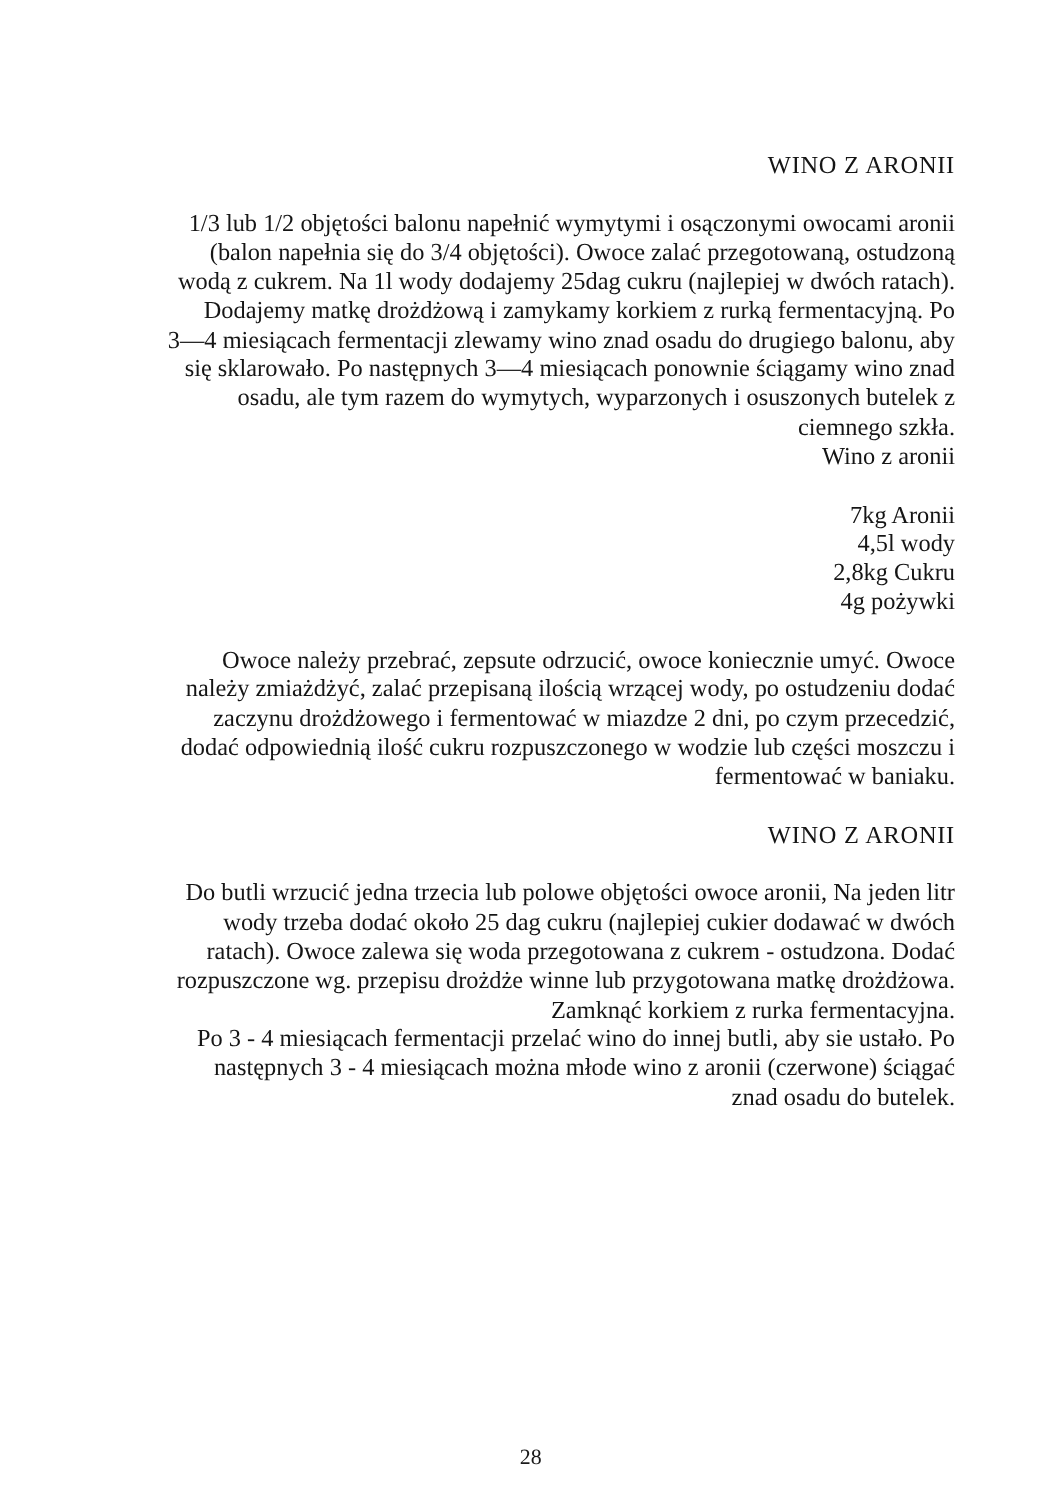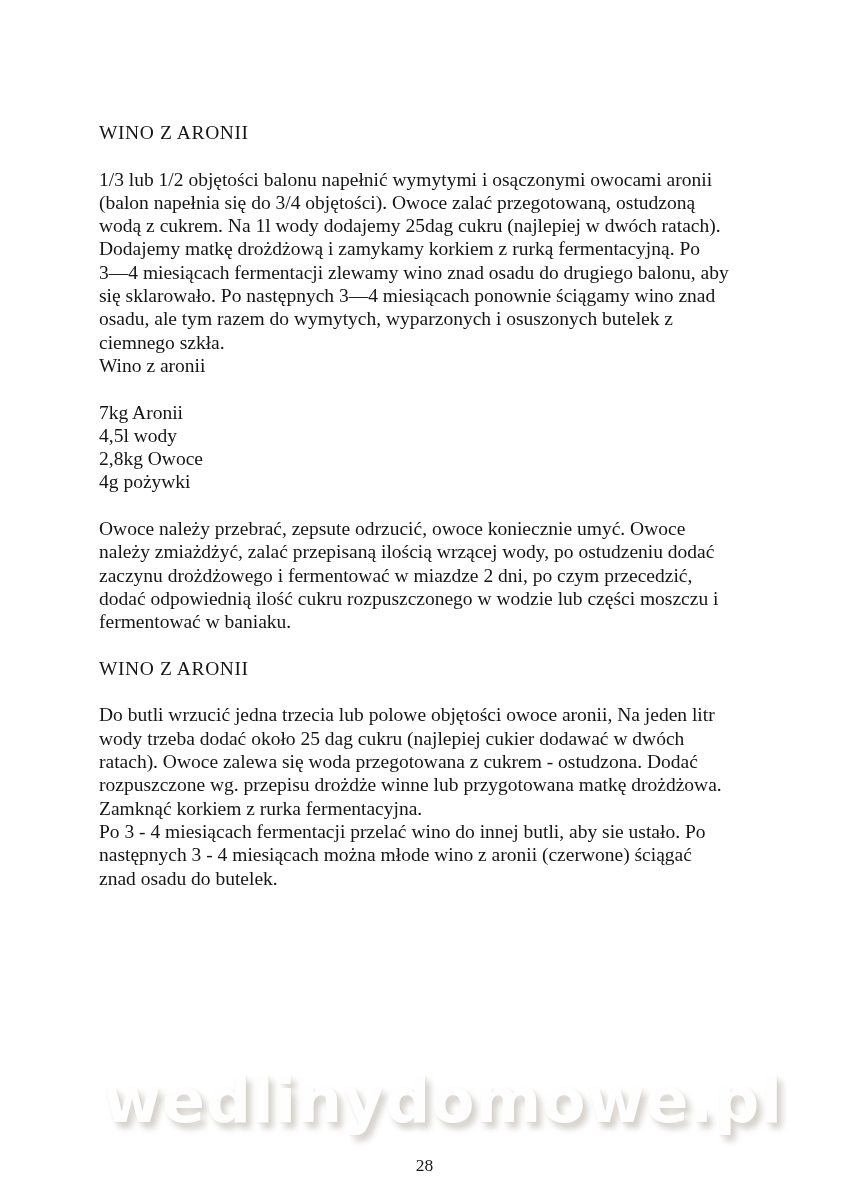--- a/index.html
+++ b/index.html
@@ -16,20 +16,21 @@
     font-family: "Liberation Serif", serif;
     color: #151515;
   }
   .content {
     position: absolute;
     left: 99px;
     top: 121px;
     width: 665px;
     font-size: 19.5px;
     line-height: 23.3px;
+    text-align: right;
   }
   .content h1, .content h2 {
     font-size: 19.5px;
     font-weight: normal;
     letter-spacing: 0.6px;
     margin: 0 0 23.3px 0;
   }
   .content p {
     margin: 0 0 23.3px 0;
     white-space: pre-line;
@@ -72,32 +73,31 @@
 (balon napełnia się do 3/4 objętości). Owoce zalać przegotowaną, ostudzoną
 wodą z cukrem. Na 1l wody dodajemy 25dag cukru (najlepiej w dwóch ratach).
 Dodajemy matkę drożdżową i zamykamy korkiem z rurką fermentacyjną. Po
 3—4 miesiącach fermentacji zlewamy wino znad osadu do drugiego balonu, aby
 się sklarowało. Po następnych 3—4 miesiącach ponownie ściągamy wino znad
 osadu, ale tym razem do wymytych, wyparzonych i osuszonych butelek z
 ciemnego szkła.
 Wino z aronii</p>
     <p>7kg Aronii
 4,5l wody
-2,8kg Owoce
+2,8kg Cukru
 4g pożywki</p>
     <p>Owoce należy przebrać, zepsute odrzucić, owoce koniecznie umyć. Owoce
 należy zmiażdżyć, zalać przepisaną ilością wrzącej wody, po ostudzeniu dodać
 zaczynu drożdżowego i fermentować w miazdze 2 dni, po czym przecedzić,
 dodać odpowiednią ilość cukru rozpuszczonego w wodzie lub części moszczu i
 fermentować w baniaku.</p>
     <h2>WINO Z ARONII</h2>
     <p>Do butli wrzucić jedna trzecia lub polowe objętości owoce aronii, Na jeden litr
 wody trzeba dodać około 25 dag cukru (najlepiej cukier dodawać w dwóch
 ratach). Owoce zalewa się woda przegotowana z cukrem - ostudzona. Dodać
 rozpuszczone wg. przepisu drożdże winne lub przygotowana matkę drożdżowa.
 Zamknąć korkiem z rurka fermentacyjna.
 Po 3 - 4 miesiącach fermentacji przelać wino do innej butli, aby sie ustało. Po
 następnych 3 - 4 miesiącach można młode wino z aronii (czerwone) ściągać
 znad osadu do butelek.</p>
   </div>
-  <div class="watermark">wedlinydomowe.pl</div>
   <div class="page-number">28</div>
 </div>
 
 </body></html>

